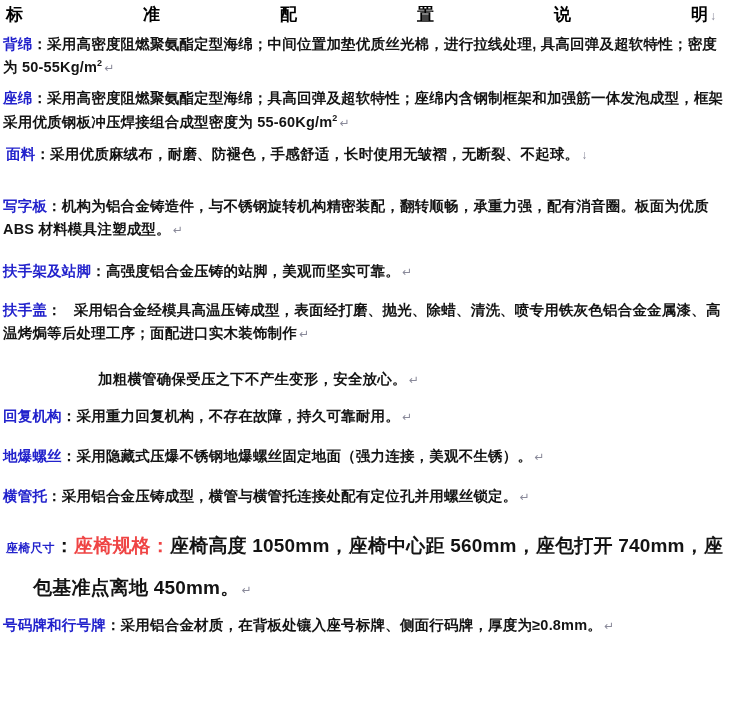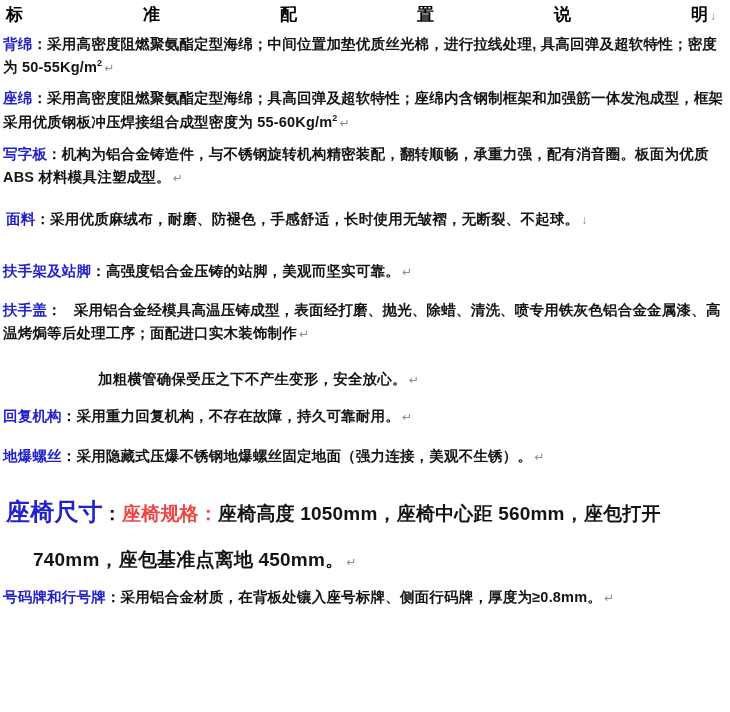--- a/index.html
+++ b/index.html
@@ -30,21 +30,21 @@
   .p-fabric{margin-bottom:29px;padding-left:3px;}
   .p-armframe{margin-bottom:15px;}
   .p-armframe-sub{margin-left:95px;margin-bottom:14px;}
   .p-armcover{margin-bottom:23px;}
   .gap-after{margin-bottom:17px;}
   .p-tube{margin-bottom:16px;}
   .p-big{
     font-size:19px;line-height:2.25;font-weight:600;
     padding-left:30px;text-indent:-27px;margin-bottom:4px;
   }
-  .p-big .label{font-size:24px;}
+  .p-big .label{font-size:12px;}
   .subhead{font-weight:700;color:#ef4444;}
   .p-plates{margin-bottom:12px;}
   .pad-after-colon{padding-left:12px;}
 </style>
 </head>
 <body>
 
 <div class="doc">
 
   <div class="title-row">
@@ -58,26 +58,26 @@
 
   <p class="para">
     <span class="label">背绵</span><span class="colon">：</span><span>采用高密度阻燃聚氨酯定型海绵；中间位置加垫优质丝光棉，进行拉线处理, 具高回弹及超软特性；密度为 50-55Kg/m</span><span class="sup">2</span><span class="mark">↵</span>
   </p>
 
   <p class="para p-seatfoam">
     <span class="label">座绵</span><span class="colon">：</span><span>采用高密度阻燃聚氨酯定型海绵；具高回弹及超软特性；座绵内含钢制框架和加强筋一体发泡成型，框架采用优质钢板冲压焊接组合成型密度为 55-60Kg/m</span><span class="sup">2</span><span class="mark">↵</span>
   </p>
 
 
+  <p class="para p-fabric">
+    <span class="label">面料</span><span class="colon">：</span><span>采用优质麻绒布，耐磨、防褪色，手感舒适，长时使用无皱褶，无断裂、不起球。</span><span class="mark">↓</span>
+  </p>
+
   <p class="para p-writing">
     <span class="label">写字板</span><span class="colon">：</span><span>机构为铝合金铸造件，与不锈钢旋转机构精密装配，翻转顺畅，承重力强，配有消音圈。板面为优质 ABS 材料模具注塑成型。</span><span class="mark">↵</span>
-  </p>
-
-  <p class="para p-fabric">
-    <span class="label">面料</span><span class="colon">：</span><span>采用优质麻绒布，耐磨、防褪色，手感舒适，长时使用无皱褶，无断裂、不起球。</span><span class="mark">↓</span>
   </p>
 
   <p class="para p-armframe">
     <span class="label">扶手架及站脚</span><span class="colon">：</span><span>高强度铝合金压铸的站脚，美观而坚实可靠。</span><span class="mark">↵</span>
   </p>
   <p class="para p-armcover">
     <span class="label">扶手盖</span><span class="colon">：</span><span class="pad-after-colon">采用铝合金经模具高温压铸成型，表面经打磨、抛光、除蜡、清洗、喷专用铁灰色铝合金金属漆、高温烤焗等后处理工序；面配进口实木装饰制作</span><span class="mark">↵</span>
   </p>
 
   <p class="para p-armframe-sub">
@@ -85,20 +85,23 @@
   </p>
 
   <p class="para gap-after">
     <span class="label">回复机构</span><span class="colon">：</span><span>采用重力回复机构，不存在故障，持久可靠耐用。</span><span class="mark">↵</span>
   </p>
 
   <p class="para gap-after">
     <span class="label">地爆螺丝</span><span class="colon">：</span><span>采用隐藏式压爆不锈钢地爆螺丝固定地面（强力连接，美观不生锈）。</span><span class="mark">↵</span>
   </p>
 
+  <p class="para p-tube">
+    <span class="label">横管托</span><span class="colon">：</span><span>采用铝合金压铸成型，横管与横管托连接处配有定位孔并用螺丝锁定。</span><span class="mark">↵</span>
+  </p>
 
   <p class="para p-big">
     <span class="label">座椅尺寸</span><span class="colon">：</span><span class="subhead">座椅规格：</span><span>座椅高度 1050mm，座椅中心距 560mm，座包打开 740mm，座包基准点离地 450mm。</span><span class="mark">↵</span>
   </p>
 
   <p class="para p-plates">
     <span class="label">号码牌和行号牌</span><span class="colon">：</span><span>采用铝合金材质，在背板处镶入座号标牌、侧面行码牌，厚度为≥0.8mm。</span><span class="mark">↵</span>
   </p>
 
 </div>

